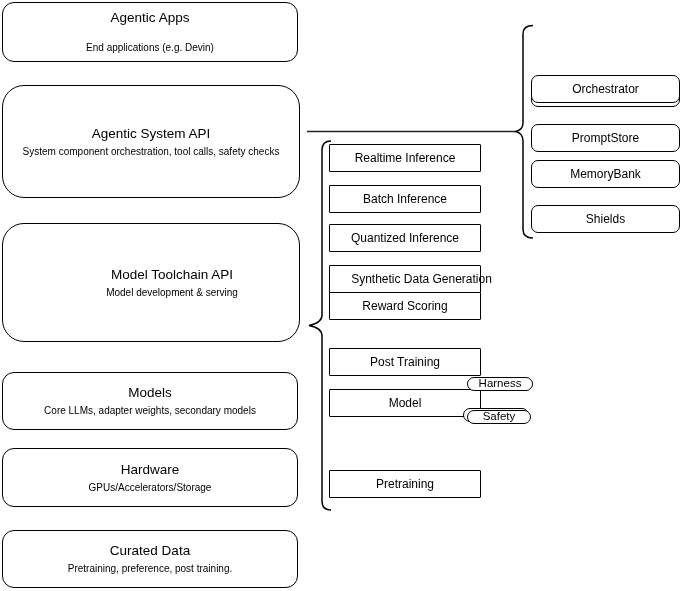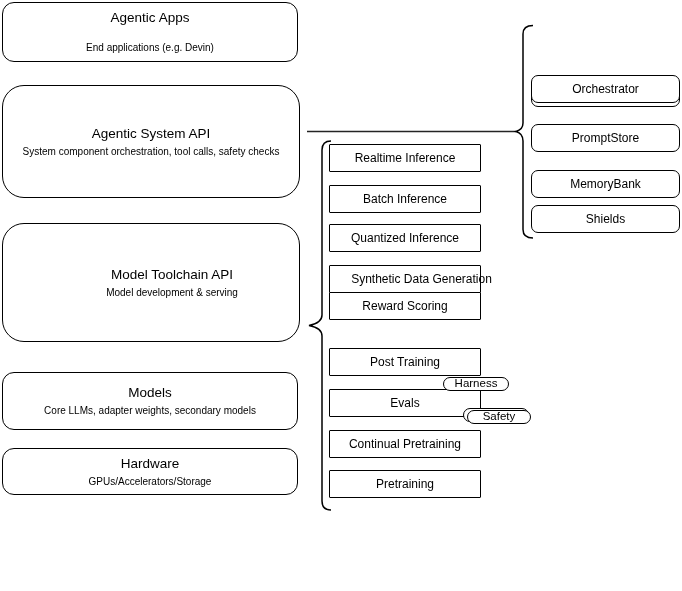--- a/index.html
+++ b/index.html
@@ -63,39 +63,42 @@
   <div class="lbox big" style="top:223px;height:119px;padding-left:42px;">
     <div class="ltitle">Model Toolchain API</div>
     <div class="lsub">Model development &amp; serving</div>
   </div>
 
   <div class="lbox" style="top:372px;height:58px;">
     <div class="ltitle">Models</div>
     <div class="lsub">Core LLMs, adapter weights, secondary models</div>
   </div>
 
-  <div class="lbox" style="top:448px;height:47px;">
+  <div class="lbox" style="top:448px;height:59px;">
     <div class="ltitle">Hardware</div>
     <div class="lsub">GPUs/Accelerators/Storage</div>
   </div>
 
+  <div class="lbox" style="top:530px;height:58px;">
+    <div class="ltitle">Curated Data</div>
+    <div class="lsub">Pretraining, preference, post training.</div>
+  </div>
 
   <div class="mbox" style="top:144px;">Realtime Inference</div>
   <div class="mbox" style="top:185px;">Batch Inference</div>
   <div class="mbox" style="top:224px;">Quantized Inference</div>
   <div class="mbox" style="top:265px;padding-left:33px;">Synthetic Data Generation</div>
   <div class="mbox" style="top:292px;">Reward Scoring</div>
   <div class="mbox" style="top:348px;">Post Training</div>
-  <div class="mbox" style="top:389px;">Evals</div>
-  <div class="mbox" style="top:430px;">Continual Pretraining</div>
+  <div class="mbox" style="top:389px;">Model</div>
   <div class="mbox" style="top:470px;">Pretraining</div>
 
-  <div class="tag" style="left:443px;top:377px;width:66px;">Harness</div>
+  <div class="tag" style="left:467px;top:377px;width:66px;">Harness</div>
   <div class="tag" style="left:463px;top:408px;width:66px;">EvalData</div>
   <div class="tag" style="left:467px;top:409.5px;width:64px;">Safety</div>
 
   <div class="rbox" style="top:35px;margin-top:44px;">Assistant</div>
   <div class="rbox" style="top:75px;">Orchestrator</div>
   <div class="rbox" style="top:124px;">PromptStore</div>
-  <div class="rbox" style="top:170px;">MemoryBank</div>
+  <div class="rbox" style="top:160px;">MemoryBank</div>
   <div class="rbox" style="top:205px;">Shields</div>
 
 </div>
 
 </body></html>

